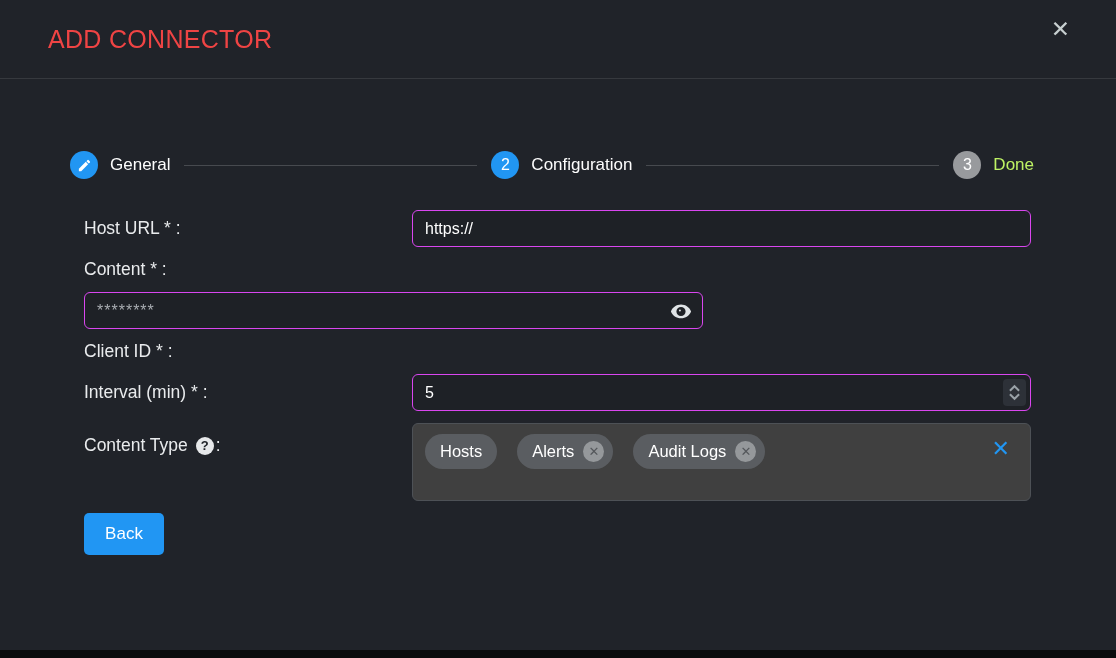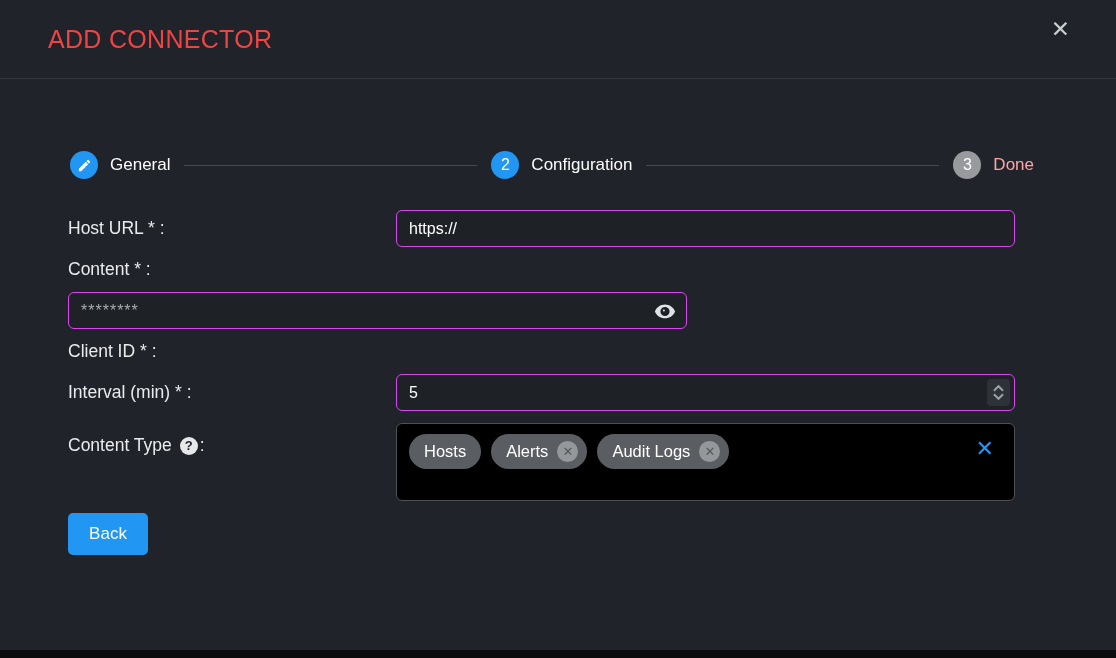--- a/index.html
+++ b/index.html
@@ -64,30 +64,30 @@
     flex: none;
   }
   .step-circle.done-step, .step-circle.active-step { background: #2196f3; }
   .step-circle.pending-step { background: #989a9d; }
   .step-label {
     margin-left: 12px;
     font-size: 17px;
     color: #fdfdfd;
     white-space: nowrap;
   }
-  .step-label.pending-label { color: #fca5a5; }
+  .step-label.pending-label { color: #bef264; }
   .step-line {
     flex: 1;
     height: 1px;
     background: #474a4f;
     margin: 0 14px;
   }
 
   
-  .form-area { margin-top: 31px; padding-left: 68px; }
+  .form-area { margin-top: 31px; padding-left: 68px; margin-left: 16px; }
   .form-row {
     display: flex;
     align-items: center;
     margin-bottom: 12px;
   }
   .form-row.tags-row { align-items: flex-start; }
   .field-label {
     width: 328px;
     font-size: 17.5px;
     color: #e9ebed;
@@ -151,28 +151,28 @@
     gap: 1px;
     cursor: pointer;
     border: none;
     padding: 0;
   }
 
   
   .multiselect {
     width: 619px;
     height: 78px;
-    background: #000000;
+    background: #404040;
     border: 1px solid #4d5156;
     border-radius: 6px;
     position: relative;
     padding: 10px 12px;
     display: flex;
     align-items: flex-start;
-    gap: 10px;
+    gap: 20px;
     cursor: text;
   }
   .tag {
     display: inline-flex;
     align-items: center;
     gap: 9px;
     background: #5a5d61;
     border-radius: 18px;
     height: 35px;
     padding: 0 15px;

